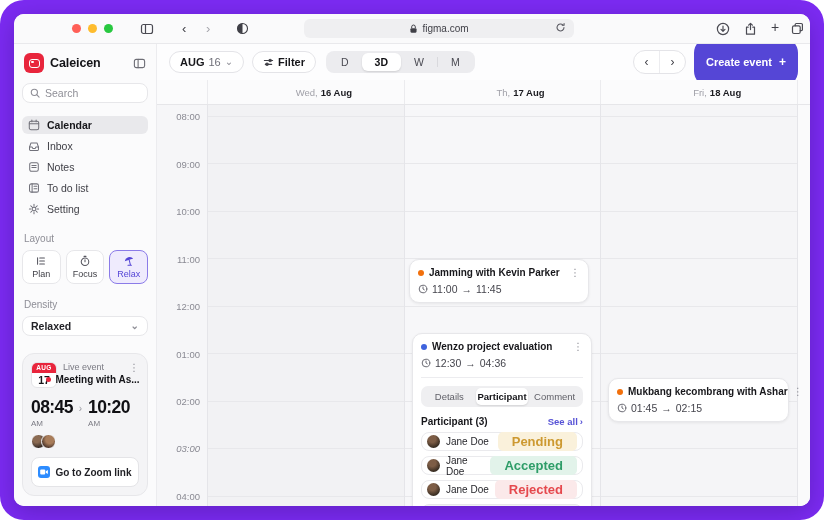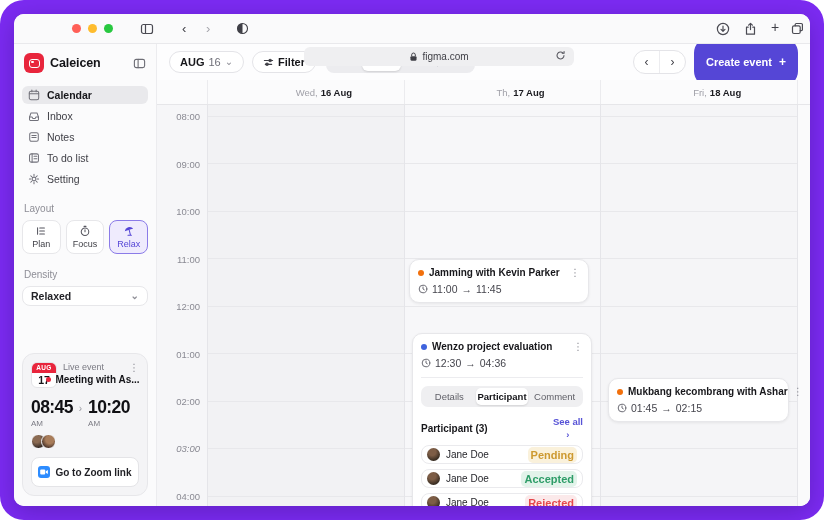--- a/index.html
+++ b/index.html
@@ -8,21 +8,21 @@
   .window { position:absolute; left:14px; top:14px; width:796px; height:492px; background:#fff; border-radius:10px; overflow:hidden; display:flex; flex-direction:column; box-shadow:0 6px 24px rgba(20,0,60,.25); }
 
   
   .chrome { position:relative; height:30px; flex:none; background:#FAFAFB; border-bottom:1px solid #E9E9EC; }
   .dot { position:absolute; top:10px; width:9px; height:9px; border-radius:50%; }
   .dot.red { left:58px; background:#FF5F57; }
   .dot.yellow { left:74px; background:#FEBC2E; }
   .dot.green { left:90px; background:#28C840; }
   .chrome .cicon { position:absolute; top:8px; color:#4B4B53; }
   .chrome svg { display:block; }
-  .urlbar { position:absolute; left:290px; top:5px; width:270px; height:19px; background:#EFEFF1; border-radius:6px; display:flex; align-items:center; justify-content:center; gap:4px;margin-top:28px; }
+  .urlbar { position:absolute; left:290px; top:5px; width:270px; height:19px; background:#EFEFF1; border-radius:6px; display:flex; align-items:center; justify-content:center; gap:4px; }
   .urlhost { font-size:10px; color:#3F3F46; }
   .reload { position:absolute; right:8px; top:3px; }
 
   
   .app { flex:1; display:flex; min-height:0; }
 
   
   .sidebar { width:143px; flex:none; background:#FBFBFC; border-right:1px solid #ECECEF; padding:9px 8px 10px; display:flex; flex-direction:column; }
   .side-head { display:flex; align-items:center; gap:6px; padding:0 2px; }
   .logo { width:20px; height:20px; background:#E8253C; border-radius:6px; display:grid; place-items:center; flex:none; }
@@ -107,25 +107,25 @@
   .ev-kebab { margin-left:auto; color:#8E8E96; font-size:10px; line-height:1; }
   .ev-time-row { display:flex; align-items:center; gap:4px; margin-top:5px; font-size:10.5px; color:#45454D; }
   .ev-time-row .clock { color:#6B6B74; display:flex; }
   .ev-arrow { color:#45454D; }
   .ev-divider { height:1px; background:#ECECEF; margin-top:8px; }
   .ev-tabs { display:flex; background:#EFEFF1; border-radius:7px; padding:2px; margin-top:8px; }
   .ev-tab { flex:1; text-align:center; font-size:9.5px; color:#5F5F67; padding:3px 0; border-radius:5px; }
   .ev-tab.active { background:#fff; font-weight:700; color:#141418; box-shadow:0 1px 2px rgba(0,0,0,.12); }
   .pp-head { display:flex; align-items:center; justify-content:space-between; margin-top:9px; }
   .pp-title { font-size:10px; font-weight:700; color:#17171B; }
-  .see-all { font-size:9.5px; font-weight:600; color:#5753D6; display:flex; align-items:center; gap:2px;flex-direction:column; }
+  .see-all { font-size:9.5px; font-weight:600; color:#5753D6; display:flex; align-items:center; gap:2px; }
   .pp-row { display:flex; align-items:center; gap:6px; background:#fff; border:1px solid #EAEAED; border-radius:8px; padding:2px 5px; margin-top:5px; height:19px; }
   .pp-avatar { width:13px; height:13px; border-radius:50%; flex:none; background:radial-gradient(circle at 40% 30%, #7d5d46 0 30%, #33291f 75%); }
   .pp-name { font-size:10px; color:#26262B; }
-  .badge { margin-left:auto; font-size:11px; font-weight:700; padding:2px 3px; border-radius:5px; }
+  .badge { margin-left:auto; font-size:13px; font-weight:700; padding:2px 14px; border-radius:5px; }
   .badge.pending { background:#FAF1DB; color:#CD9930; }
   .badge.accepted { background:#E2F3EA; color:#2E9D68; }
   .badge.rejected { background:#FBE9EA; color:#E5484D; }
   .pp-row.partial { background:#F1F1F3; border-color:#E6E6E9; height:16px; }
 
   svg.ic { stroke:currentColor; fill:none; stroke-width:1.2; stroke-linecap:round; stroke-linejoin:round; display:block; }
 </style>
 </head>
 <body>
 
@@ -193,20 +193,29 @@
             </span>
           <span class="app-name">Caleicen</span>
           <span class="side-panel-icon">
             <svg class="ic" width="13" height="13" viewBox="0 0 14 14">
                 <rect x="1.5" y="2.5" width="11" height="9" rx="2"></rect>
                 <path d="M5.5 2.5v9"></path>
               </svg>
           </span>
         </div>
 
+        <div class="search-box">
+          <span>
+            <svg class="ic" width="10" height="10" viewBox="0 0 11 11">
+                <circle cx="4.8" cy="4.8" r="3.4"></circle>
+                <path d="M7.4 7.4 10 10"></path>
+              </svg>
+          </span>
+          <span>Search</span>
+        </div>
 
         <nav class="menu">
           <div class="menu-item active">
             <span class="micon">
               <svg class="ic" width="12" height="12" viewBox="0 0 14 14">
                   <rect x="1.5" y="2.5" width="11" height="10" rx="2"></rect>
                   <path d="M1.5 5.5h11M4.5 1.2v2M9.5 1.2v2"></path>
                 </svg>
             </span>
             <span>Calendar</span>

